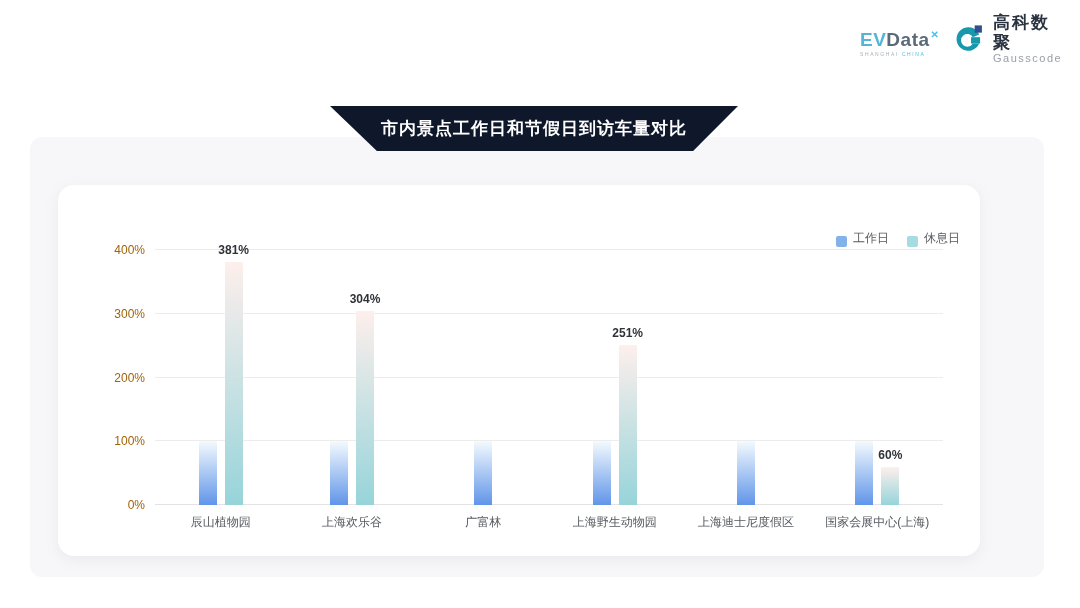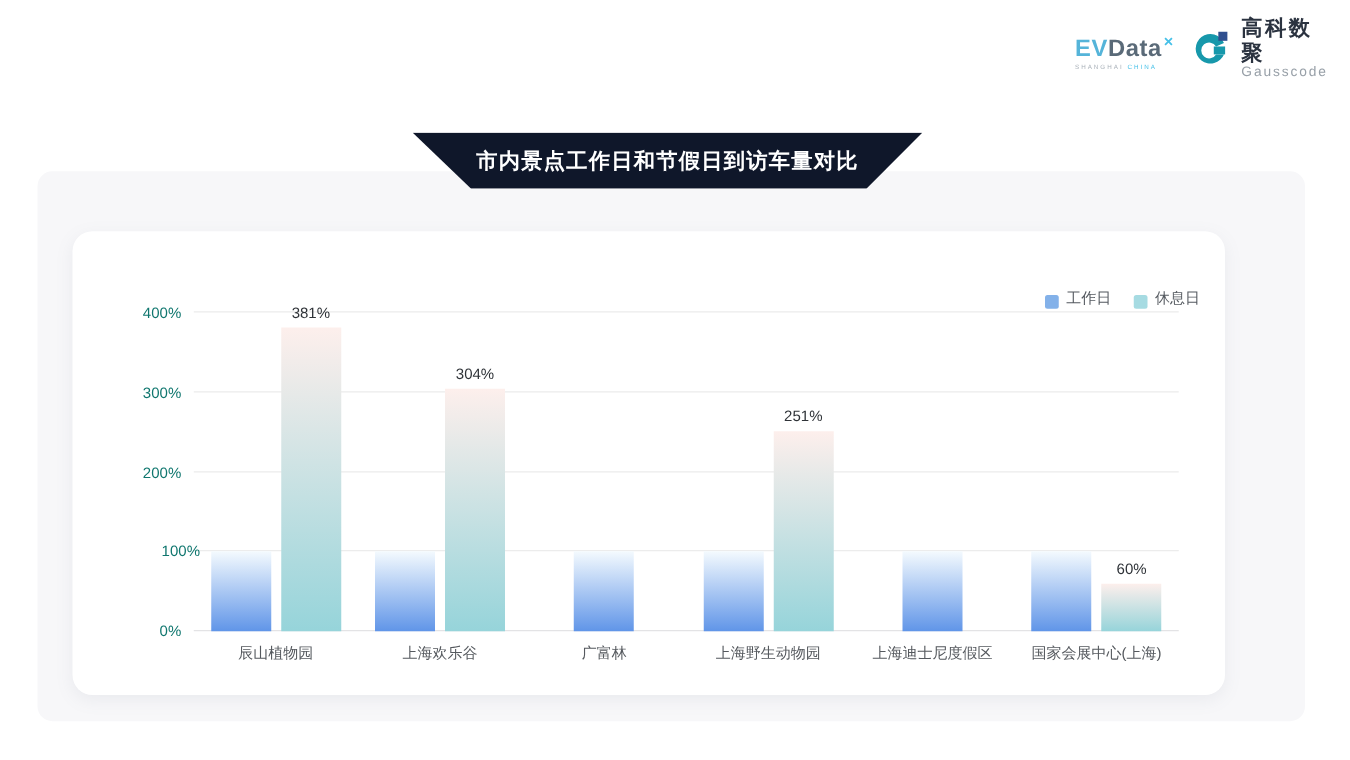--- a/index.html
+++ b/index.html
@@ -38,26 +38,26 @@
   .legend { position:absolute; top:45px; right:20px; display:flex; gap:18px; }
   .legend-item { display:flex; align-items:flex-end; gap:6px; cursor:pointer; }
   .legend-swatch { width:11px; height:11px; border-radius:2px; }
   .legend-label { font-size:12px; color:#555a60; }
 
   
   .plot { position:absolute; left:97px; top:65px; width:788px; height:255px; }
   .gridline { position:absolute; left:0; right:0; height:1px; background:#ececec; }
   .gridline.zero { background:#e3e3e5; }
   .y-tick { position:absolute; left:-10px; transform:translate(-100%,50%);
-            font-size:12px; color:#0f766e; white-space:nowrap; }
+            font-size:12px; color:#a16207; white-space:nowrap; }
   .groups { position:absolute; left:0; top:0; width:100%; height:100%; display:flex; }
   .group { flex:1; position:relative; height:100%;
            display:flex; align-items:flex-end; justify-content:center; gap:8px; }
-  .bar-wrap { position:relative; width:48px; height:100%;
-              display:flex; align-items:flex-end; }
+  .bar-wrap { position:relative; width:18px; height:100%;
+              display:flex; align-items:flex-end;font-weight:bold; }
   .bar { width:100%; }
   .bar.s0 { background:linear-gradient(to bottom,#f4fafe 0%,#6095e8 100%); }
   .bar.s1 { background:linear-gradient(to bottom,#fdefec 0%,#96d4da 100%); }
   .bar-value { position:absolute; left:50%; transform:translateX(-50%);
                font-size:12px; color:#2f3338; white-space:nowrap; }
   .x-label { position:absolute; top:calc(100% + 9px); left:50%; transform:translateX(-50%);
              font-size:12px; color:#55595e; white-space:nowrap; }
 </style>
 </head>
 <body>
@@ -93,21 +93,21 @@
       </div>
       <div class="legend-item">
         <span class="legend-swatch" style="background: rgb(166, 219, 226);"></span>
         <span class="legend-label">休息日</span>
       </div>
     </div>
   <div class="plot" id="plot">
       <div class="gridline zero" style="bottom: 0%;"></div>
       <div class="y-tick" style="bottom: 0%;">0%</div>
       <div class="gridline" style="bottom: 25%;"></div>
-      <div class="y-tick" style="bottom: 25%; margin-left: 15px;">100%</div>
+      <div class="y-tick" style="bottom: 25%;">100%</div>
       <div class="gridline" style="bottom: 50%;"></div>
       <div class="y-tick" style="bottom: 50%;">200%</div>
       <div class="gridline" style="bottom: 75%;"></div>
       <div class="y-tick" style="bottom: 75%;">300%</div>
       <div class="gridline" style="bottom: 100%;"></div>
       <div class="y-tick" style="bottom: 100%;">400%</div>
       <div class="groups">
         <div class="group">
           <div class="bar-wrap">
             <div class="bar s0" style="height: 25%;"></div>

